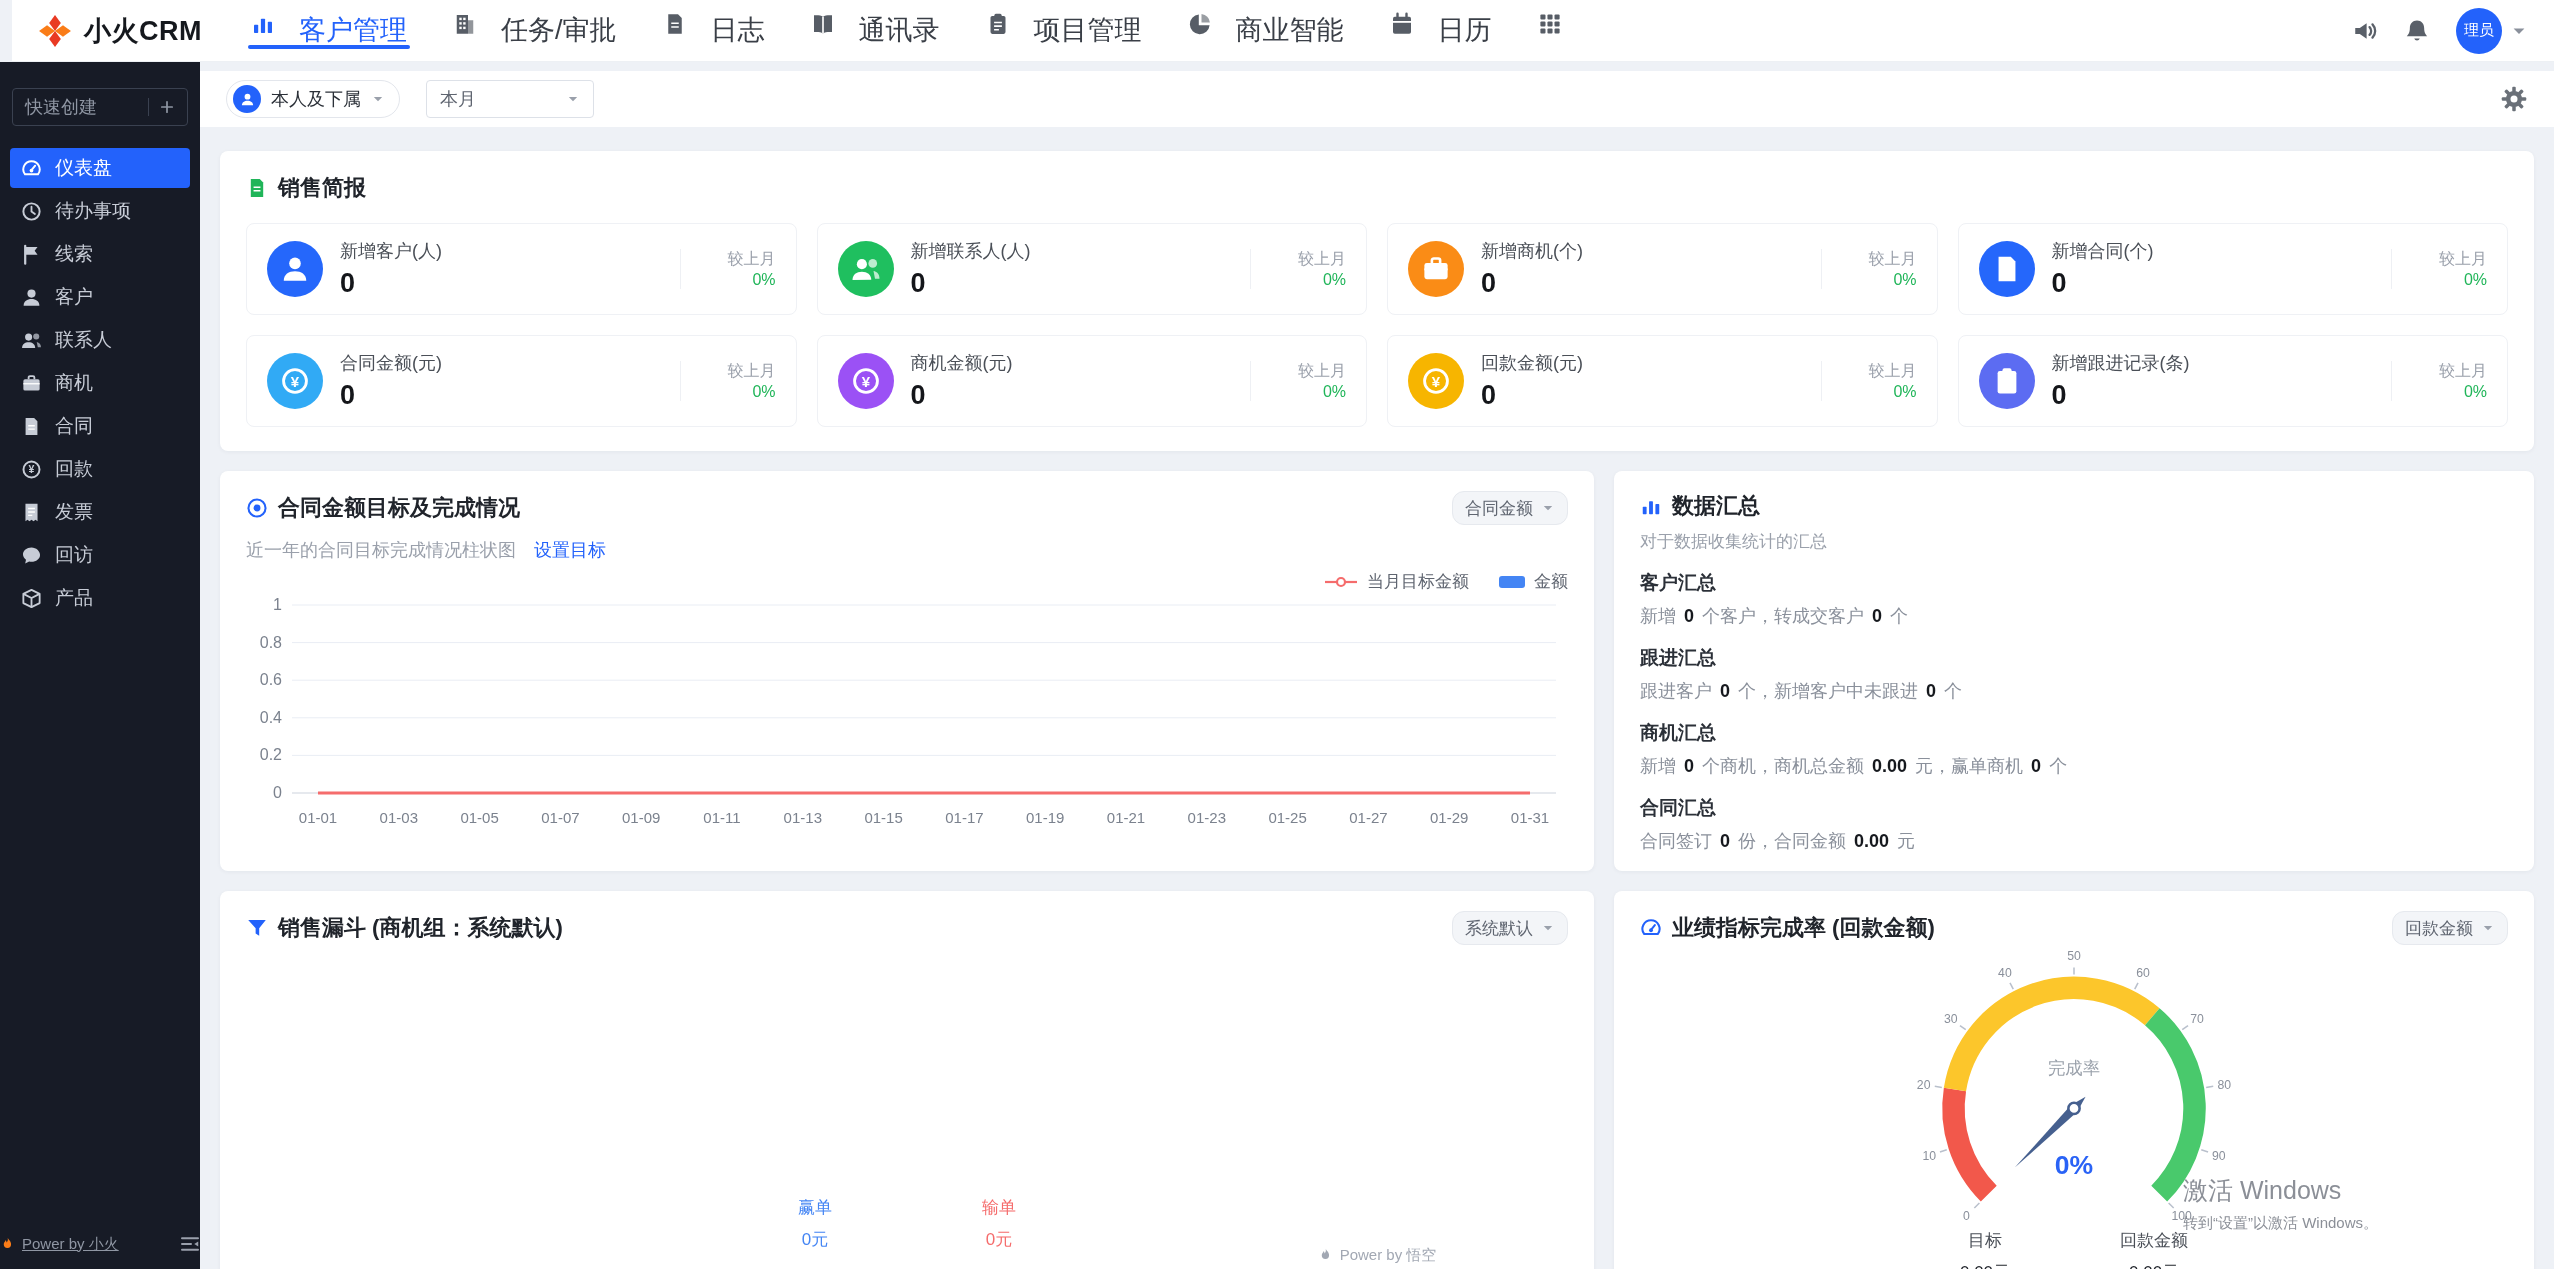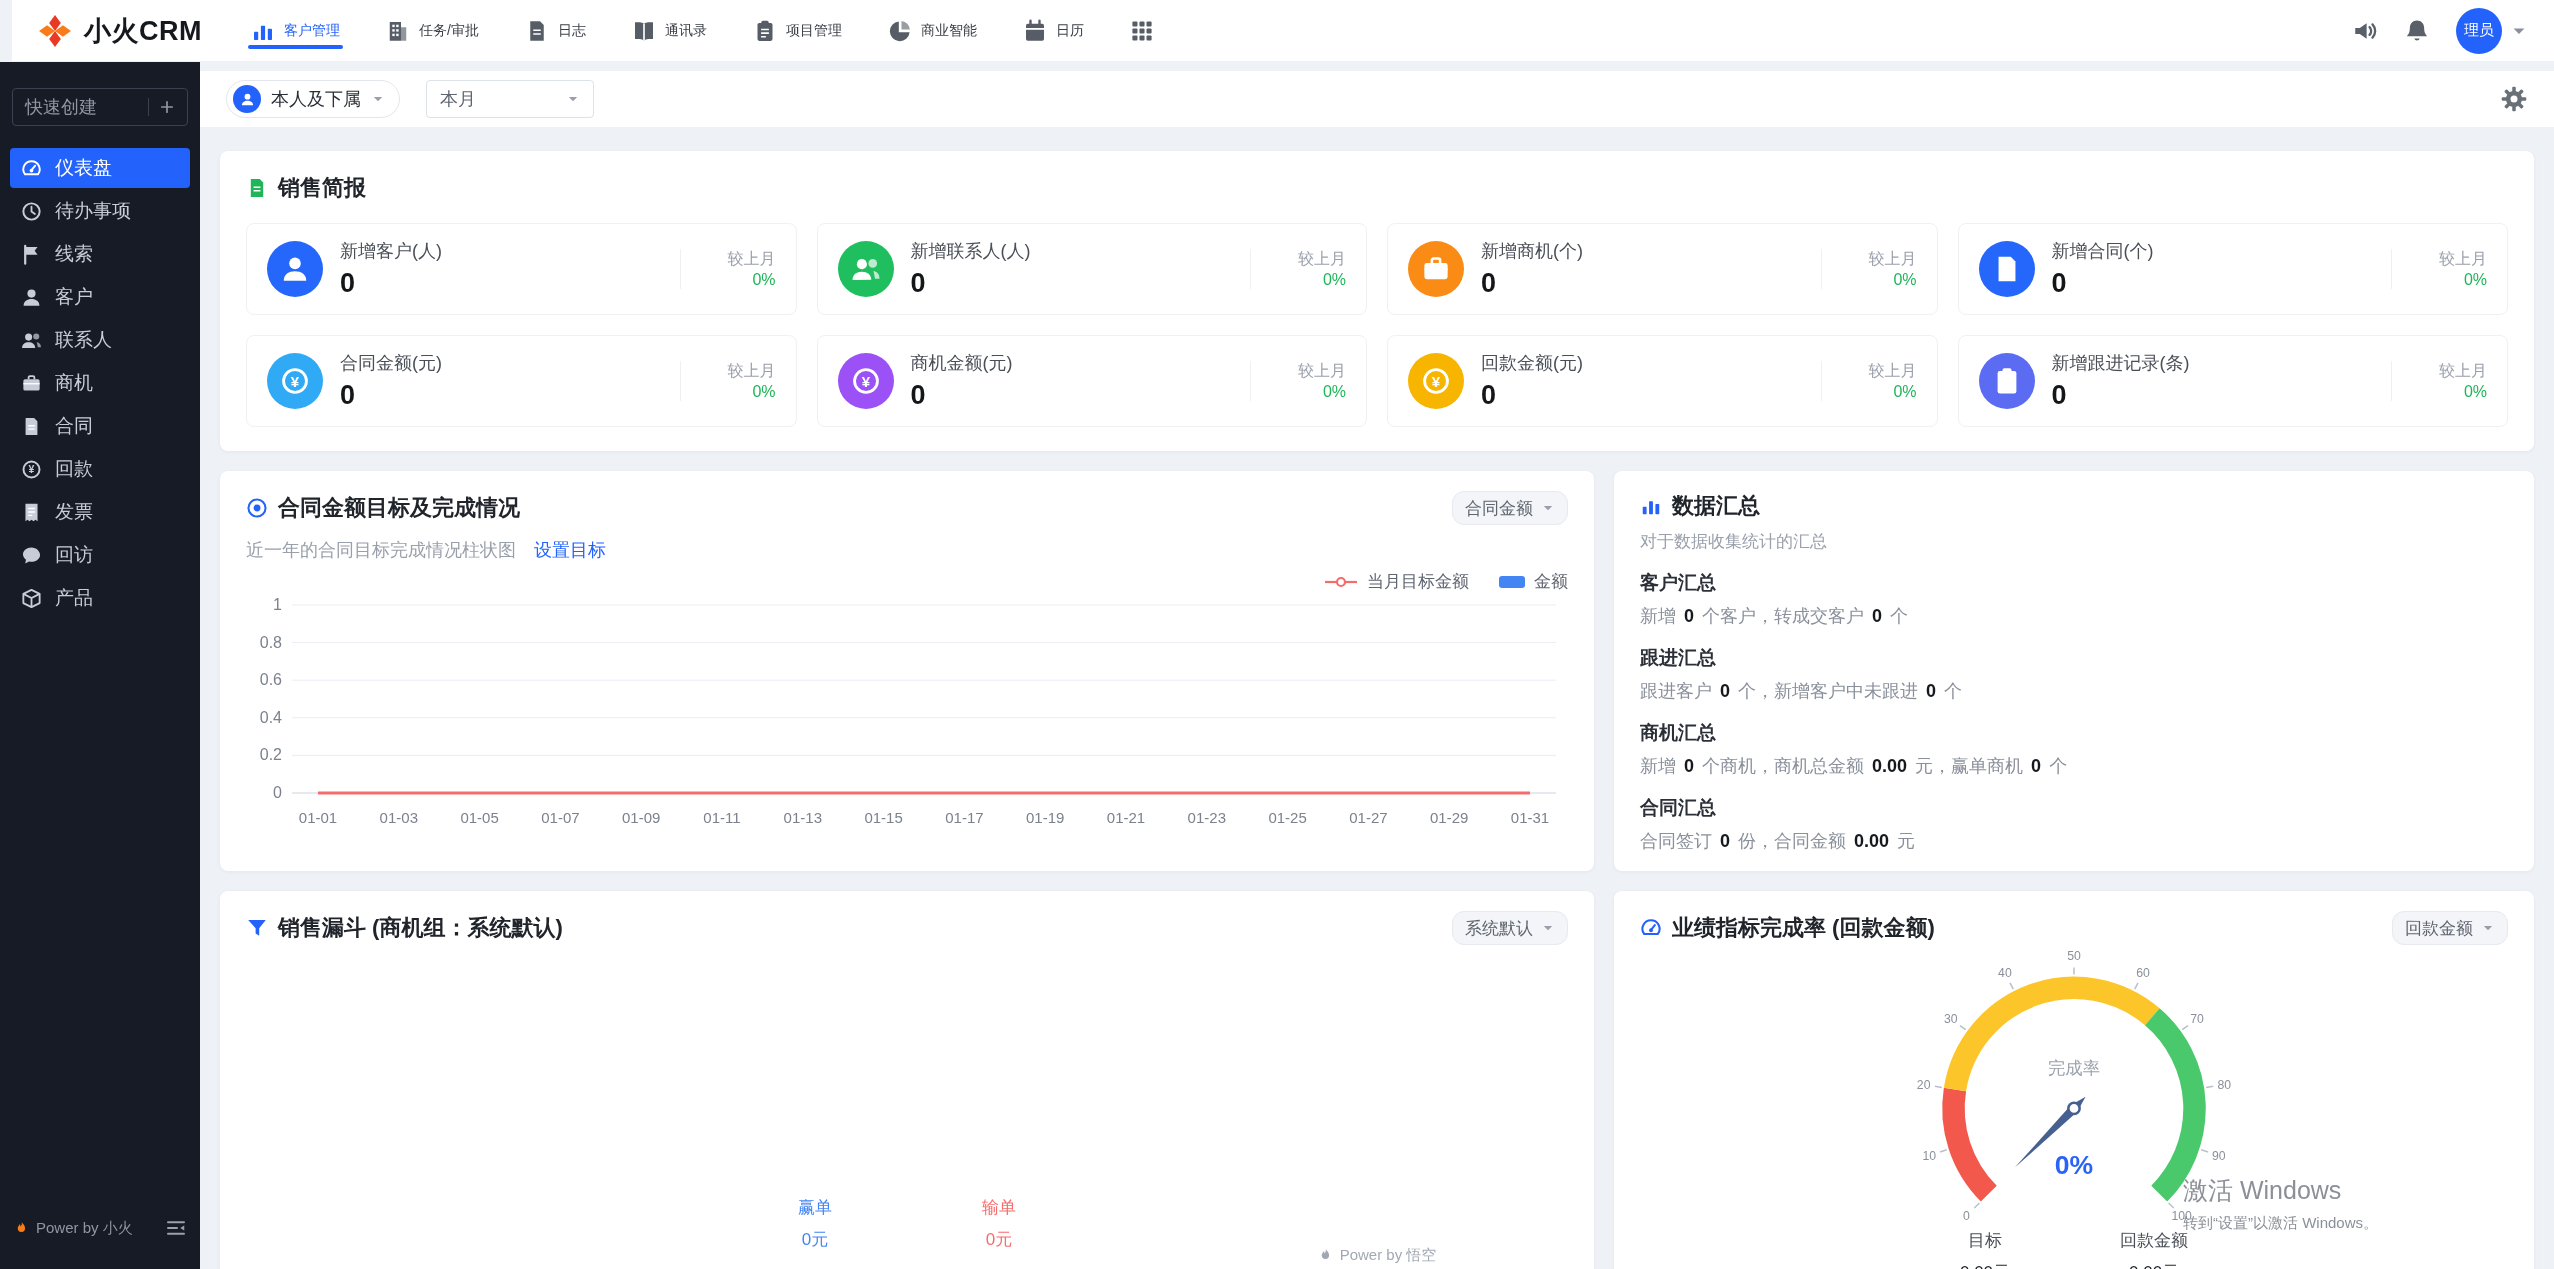--- a/index.html
+++ b/index.html
@@ -4,40 +4,40 @@
 <style>
 *{margin:0;padding:0;box-sizing:border-box;}
 html,body{width:2554px;height:1269px;overflow:hidden;}
 body{font-family:"Liberation Sans","DejaVu Sans",sans-serif;background:#eef1f6;color:#20242b;position:relative;}
 
 
 .navbar{position:absolute;top:0;left:0;right:0;height:62px;background:#fff;border-bottom:1px solid #edf0f4;display:flex;align-items:center;padding:12px 26px;z-index:30;margin-left:12px;}
 .logo{display:flex;align-items:center;gap:12px;width:176px;flex:none;cursor:pointer;}
 .logo-text{font-size:27px;font-weight:bold;letter-spacing:.5px;color:#15181d;}
 .nav-items{display:flex;align-items:center;height:100%;margin-left:14px;}
-.nav-item{display:flex;align-items:center;gap:9px;height:100%;padding:0 23px;font-size:14px;color:#3a3f47;cursor:pointer;position:relative;}
+.nav-item{display:flex;align-items:flex-start;gap:24px;height:100%;padding:0 23px;font-size:27px;color:#3a3f47;cursor:pointer;position:relative;}
 .nav-item svg{color:#575d66;}
 .nav-item.active{color:#2362fb;}
 .nav-item.active svg{color:#2362fb;}
 .nav-item.active::after{content:"";position:absolute;left:20px;right:20px;bottom:0;height:4px;border-radius:2px;background:#2362fb;}
 .navbar-right{margin-left:auto;display:flex;align-items:center;gap:26px;color:#5a6069;}
 .nav-tool{display:inline-flex;cursor:pointer;}
 .avatar-group{display:flex;align-items:center;gap:8px;cursor:pointer;}
 .avatar{width:46px;height:46px;border-radius:50%;background:#2362fb;color:#fff;font-size:15px;display:flex;align-items:center;justify-content:center;}
 .caret-av{display:inline-flex;color:#8a909b;}
 
 
 .sidebar{position:absolute;top:62px;left:0;bottom:0;width:200px;background:#171b26;z-index:20;padding-top:26px;}
 .quick-create{margin:0 12px 22px;height:38px;border:1px solid #3a4150;border-radius:4px;display:flex;align-items:center;justify-content:space-between;padding:0 12px;color:#8f96a3;font-size:18px;cursor:pointer;}
 .qc-right{display:flex;align-items:center;gap:10px;}
 .qc-div{display:block;width:1px;height:18px;background:#3a4150;}
 .qc-plus{display:inline-flex;color:#8f96a3;}
 .side-item{margin:3px 10px;height:40px;border-radius:4px;display:flex;align-items:center;gap:13px;padding:0 11px;color:#c7ccd6;font-size:19px;cursor:pointer;}
 .side-item.active{background:#2362fb;color:#fff;}
-.sidebar-footer{position:absolute;left:0;right:0;bottom:16px;height:50px;display:flex;align-items:center;justify-content:space-between;padding:0 14px;color:#8f96a3;font-size:15px;}
+.sidebar-footer{position:absolute;left:0;right:0;bottom:0;height:50px;display:flex;align-items:center;justify-content:space-between;padding:0 0;color:#8f96a3;font-size:15px;text-decoration:underline;}
 .sf-left{display:flex;align-items:center;gap:7px;}
 .sf-flame{color:#fa7c18;display:inline-flex;}
 .sf-collapse{color:#9aa0ac;display:inline-flex;cursor:pointer;}
 
 
 .main{position:absolute;left:200px;top:62px;right:0;bottom:0;}
 .toolbar{margin-top:9px;height:56px;background:#fff;display:flex;align-items:center;padding:0 26px;}
 .scope-select{height:38px;border:1px solid #e3e6ec;border-radius:19px;background:#fff;display:flex;align-items:center;gap:10px;padding:0 14px 0 6px;font-size:18px;color:#2b3038;cursor:pointer;}
 .scope-ic{width:28px;height:28px;border-radius:50%;background:#2362fb;color:#fff;display:flex;align-items:center;justify-content:center;flex:none;}
 .time-select{margin-left:26px;width:168px;height:38px;border:1px solid #dde1e8;border-radius:4px;display:flex;align-items:center;justify-content:space-between;padding:0 13px;font-size:18px;color:#5f6570;cursor:pointer;background:#fff;}

